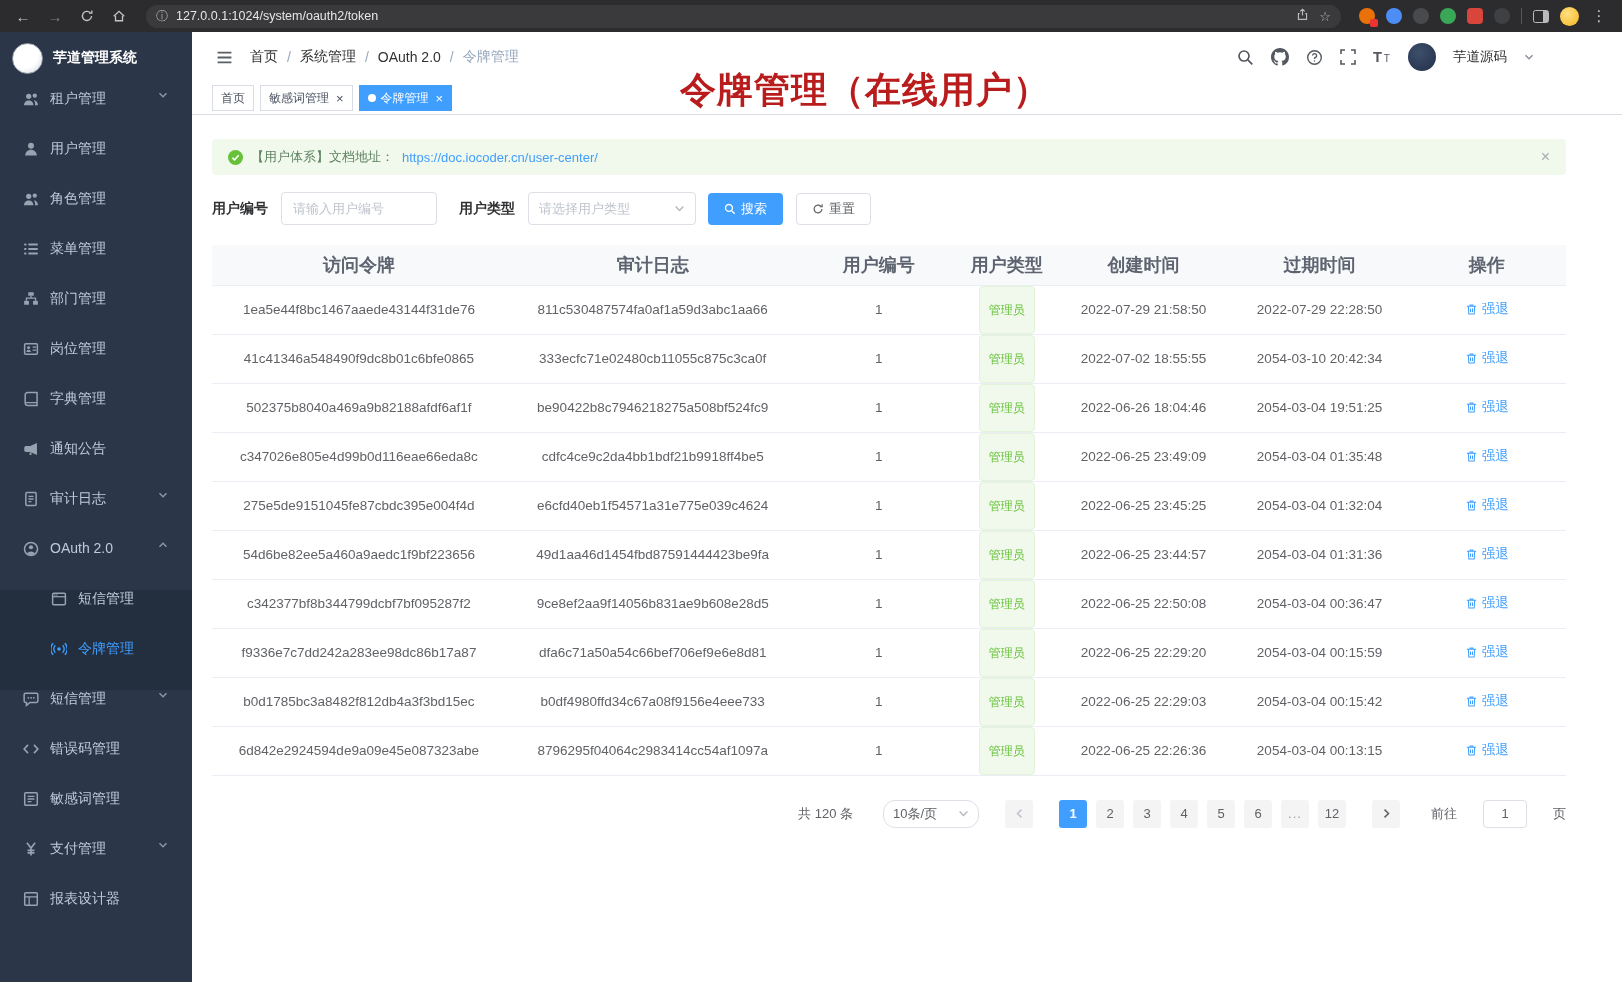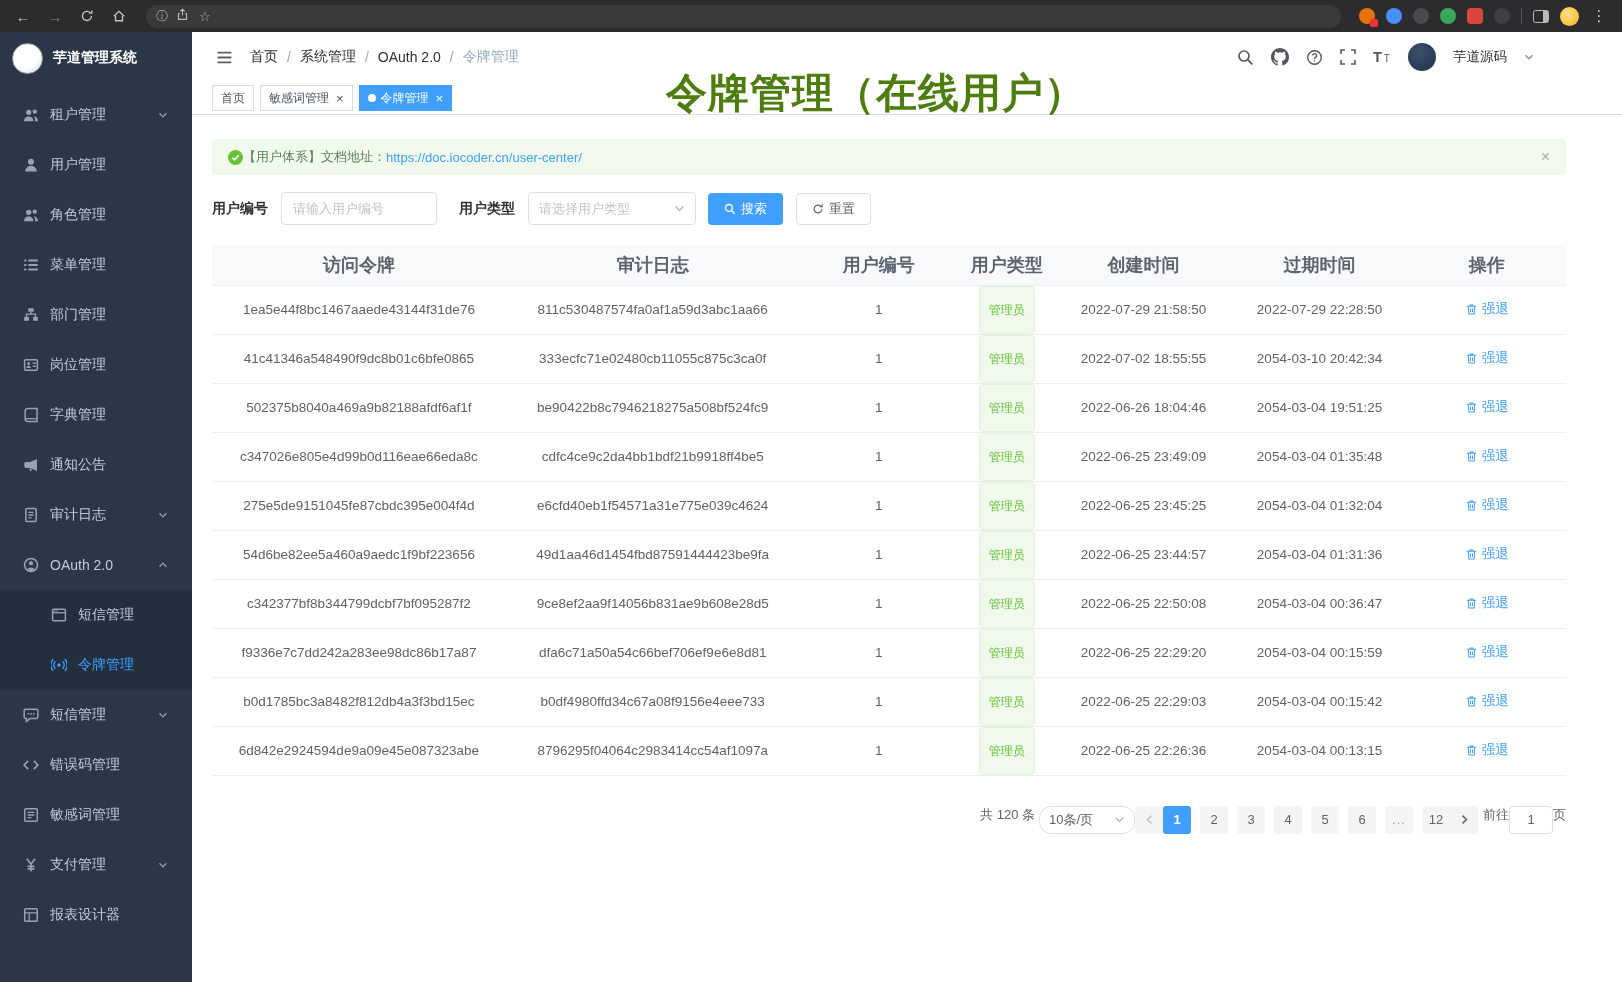--- a/index.html
+++ b/index.html
@@ -23,21 +23,21 @@
   .panelico{width:16px;height:13px;border:1.4px solid #b9babc;border-radius:2.5px;position:relative;cursor:pointer}
   .panelico::after{content:"";position:absolute;right:0;top:0;bottom:0;width:5px;background:#b9babc}
 
   
   .app{flex:1;display:flex;min-height:0}
   .sidebar{flex:0 0 192px;width:192px;background:#2b3648;display:flex;flex-direction:column}
   .logo{height:52px;display:flex;align-items:center;gap:10px;padding:0 12px}
   .logo-avatar{width:31px;height:31px;border-radius:50%;background:radial-gradient(circle at 35% 32%,#ffffff 55%,#cfd4da);border:1px solid #9aa2ad}
   .logo-title{color:#fff;font-size:14px;font-weight:bold;white-space:nowrap}
   .menu{flex:1;overflow:hidden;padding-top:6px}
-  .menu-item{height:50px;display:flex;align-items:center;padding:0 24px 0 22px;color:#bfcbd9;font-size:14px;cursor:pointer;white-space:nowrap}
+  .menu-item{height:50px;display:flex;align-items:flex-start;padding:0 24px 0 22px;color:#bfcbd9;font-size:14px;cursor:pointer;white-space:nowrap}
   .menu-item .mi-icon{width:17px;height:17px;margin-right:11px;color:#98a3b1;display:inline-flex;align-items:center;justify-content:center;flex:0 0 17px}
   .menu-item.sub{background:#232e3e;padding-left:50px}
   .menu-item.active{color:#409eff}
   .menu-item.active .mi-icon{color:#409eff}
   .mi-label{flex:1}
   .chev{color:#8d97a5;display:inline-flex}
   .chev.up svg{transform:rotate(180deg)}
 
   .main{flex:1;display:flex;flex-direction:column;background:#a16207;min-width:0}
 
@@ -57,53 +57,53 @@
   
   .tabbar{flex:0 0 33px;height:33px;display:flex;align-items:center;gap:6px;padding:0 20px;border-bottom:1px solid #d8dce5;background:#fff}
   .tab{height:26px;display:inline-flex;align-items:center;gap:5px;padding:0 8px;border:1px solid #d8dce5;background:#fff;font-size:12px;color:#495060;cursor:pointer}
   .tab .dot{width:8px;height:8px;border-radius:50%;background:#fff;display:inline-block}
   .tab.active{background:#409eff;border-color:#409eff;color:#fff}
   .tclose{font-size:13px;line-height:1;margin-left:2px;cursor:pointer}
 
   
   .content{flex:1;padding:24px 56px 0 20px;background:#fff;overflow:hidden;position:relative}
 
-  .alert{height:36px;background:#f0f9eb;border-radius:4px;display:flex;align-items:center;padding:0 16px;font-size:13px;color:#5f8263}
+  .alert{height:36px;background:#f0f9eb;border-radius:4px;display:flex;align-items:center;gap:8px;padding:0 16px;font-size:13px;color:#5f8263}
   .alert-check{width:15px;height:15px;border-radius:50%;background:#67c23a;display:inline-flex;align-items:center;justify-content:center;flex:0 0 15px}
   .alert-link{color:#409eff;text-decoration:none;cursor:pointer}
   .alert-close{margin-left:auto;color:#a8abb2;font-size:16px;cursor:pointer}
 
   .filters{margin-top:17px;display:flex;align-items:center;font-size:14px}
   .flabel{font-weight:bold;color:#303133;margin-right:13px;white-space:nowrap}
   .finput{width:156px;height:33px;border:1px solid #dcdfe6;border-radius:4px;padding:0 11px;font-size:13px;color:#606266;outline:none;margin-right:22px;font-family:inherit}
   .finput::placeholder{color:#bfc4cc}
   .fselect{width:168px;height:33px;border:1px solid #dcdfe6;border-radius:4px;display:flex;align-items:center;justify-content:space-between;padding:0 10px;color:#bfc4cc;font-size:13px;cursor:pointer;margin-right:12px}
   .scaret{color:#b4b8bf;display:inline-flex}
   .btn{height:32px;border-radius:4px;display:inline-flex;align-items:center;gap:5px;font-size:13px;padding:0 15px;cursor:pointer;border:1px solid transparent;font-family:inherit}
   .btn.primary{background:#409eff;color:#fff;margin-right:13px}
   .btn.plain{background:#fff;border-color:#dcdfe6;color:#606266}
 
   .token-table{width:100%;border-collapse:collapse;margin-top:20px}
   .token-table th{height:40px;background:#f8f9fb;color:#5d6470;font-size:18px;font-weight:bold;text-align:center;border-bottom:1px solid #ebeef5}
   .token-table td{height:48px;text-align:center;font-size:13.5px;color:#606266;border-bottom:1px solid #ebeef5}
   .badge{display:inline-block;background:#f0f9eb;border:1px solid #e1f3d8;color:#67c23a;border-radius:4px;font-size:12px;padding:14px 9px;line-height:1.5}
   .revoke{color:#409eff;display:inline-flex;align-items:center;gap:4px;cursor:pointer;font-size:13.5px}
 
-  .pagination{margin-top:30px;display:flex;justify-content:flex-end;gap:0;font-size:13px;color:#606266}
+  .pagination{margin-top:24px;display:flex;align-items:center;justify-content:flex-end;gap:26px;font-size:13px;color:#606266}
   .ptotal{margin-right:4px}
   .psize{width:96px;height:28px;border:1px solid #dcdfe6;border-radius:12px;display:flex;align-items:center;justify-content:space-between;padding:0 9px;cursor:pointer;color:#606266}
   .pnums{display:flex;align-items:center;gap:9px}
   .pbtn{min-width:28px;height:28px;border-radius:3px;background:#f4f4f5;display:inline-flex;align-items:center;justify-content:center;cursor:pointer;color:#606266;font-size:13px}
   .pbtn.active{background:#409eff;color:#fff;font-weight:bold}
   .pbtn.more{letter-spacing:1px;color:#9aa0a8}
   .parrow.prev{color:#c0c4cc}
   .pgoto-label{margin-left:5px}
   .pgoto-input{width:44px;height:28px;border:1px solid #dcdfe6;border-radius:4px;text-align:center;font-size:13px;color:#606266;outline:none;font-family:inherit}
 
-  .annotation{position:absolute;left:666px;top:66px;font-size:41px;font-weight:bold;color:#4d7c0f;letter-spacing:1px;z-index:50;white-space:nowrap}
+  .annotation{position:absolute;left:680px;top:66px;font-size:36px;font-weight:bold;color:#b91c1c;letter-spacing:1px;z-index:50;white-space:nowrap}
 </style>
 </head>
 <body>
 
 <div class="page">
 
   <div class="browser">
     <span class="bico">←</span>
     <span class="bico dim">→</span>
     <span class="bico">
@@ -113,20 +113,21 @@
         </svg>
     </span>
     <span class="bico">
       <svg viewBox="0 0 16 16" width="14" height="14" fill="none" stroke="currentColor" stroke-width="1.5">
           <path d="M2 8.2 8 2.6l6 5.6"></path>
           <path d="M4 7.6V13.4h8V7.6"></path>
         </svg>
     </span>
     <div class="addr">
       <span class="info">ⓘ</span>
+      <span class="url">127.0.0.1:1024/system/oauth2/token</span>
       <span class="addr-right">
         <span>
           <svg viewBox="0 0 16 16" width="13" height="13" fill="none" stroke="currentColor" stroke-width="1.4">
               <path d="M8 1.8v7.4"></path>
               <path d="M5.2 4.2 8 1.5l2.8 2.7"></path>
               <path d="M4.5 7H3v7h10V7h-1.5"></path>
             </svg>
         </span>
         <span>☆</span>
       </span>

